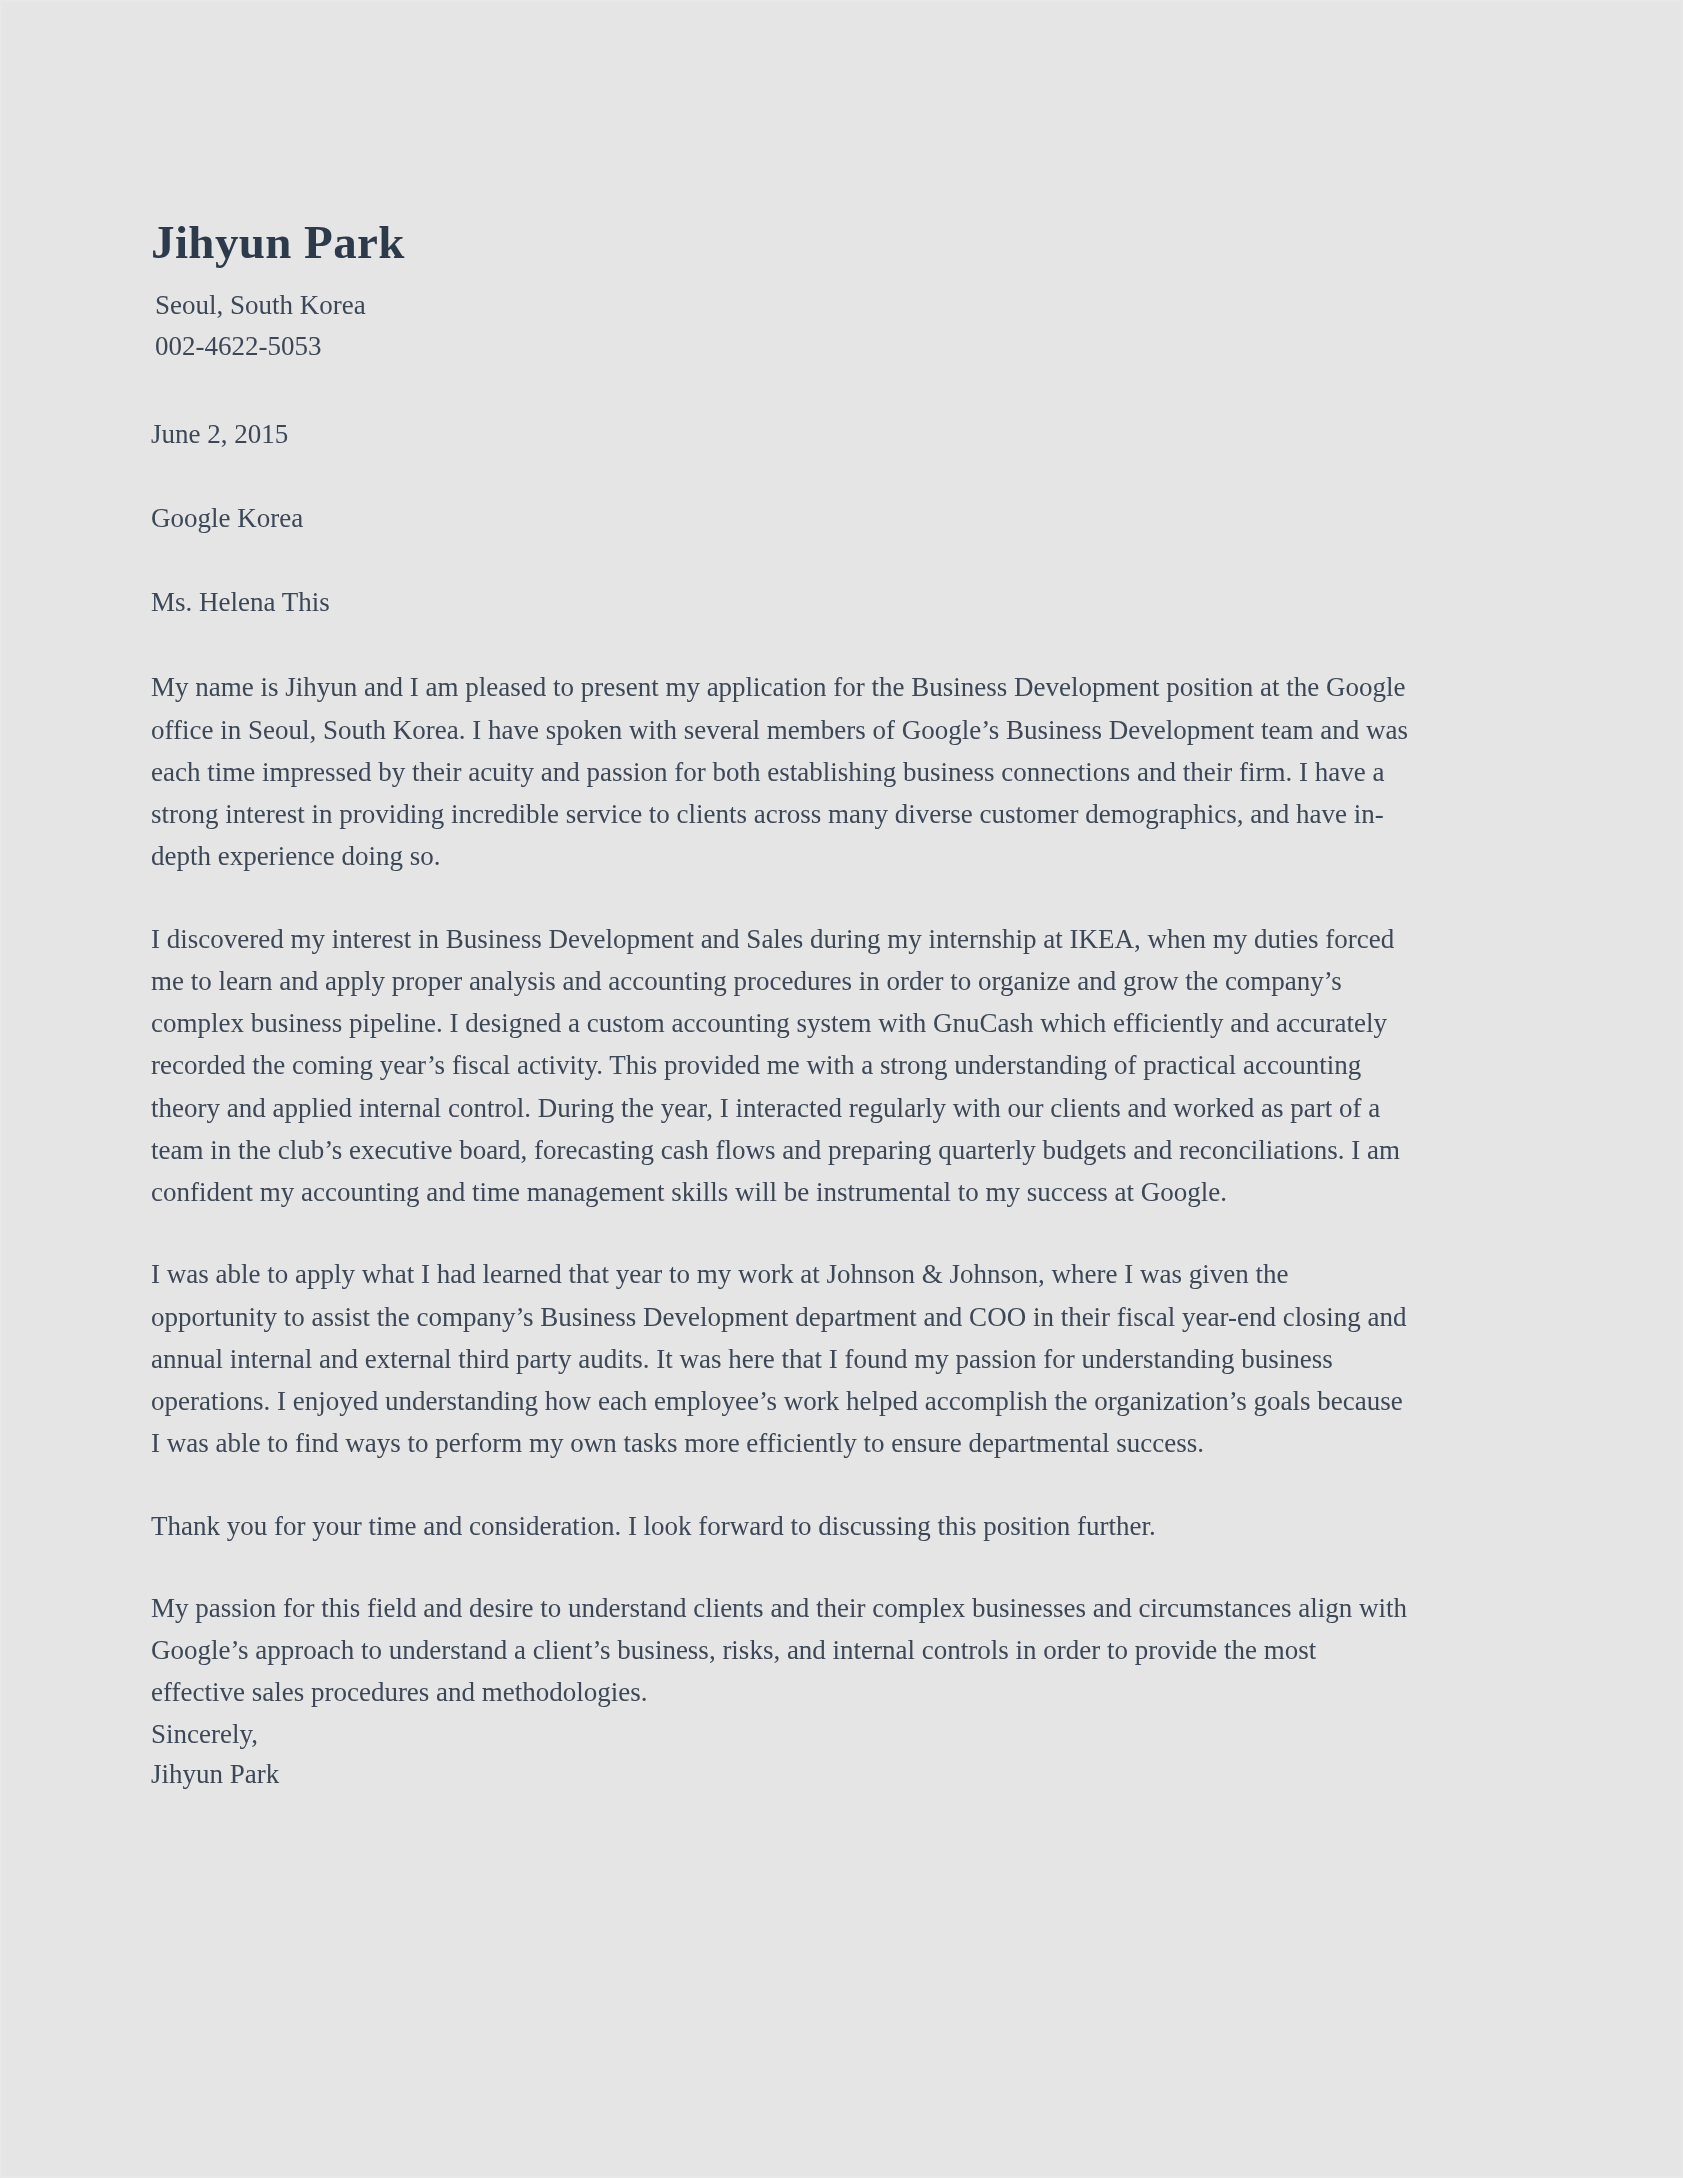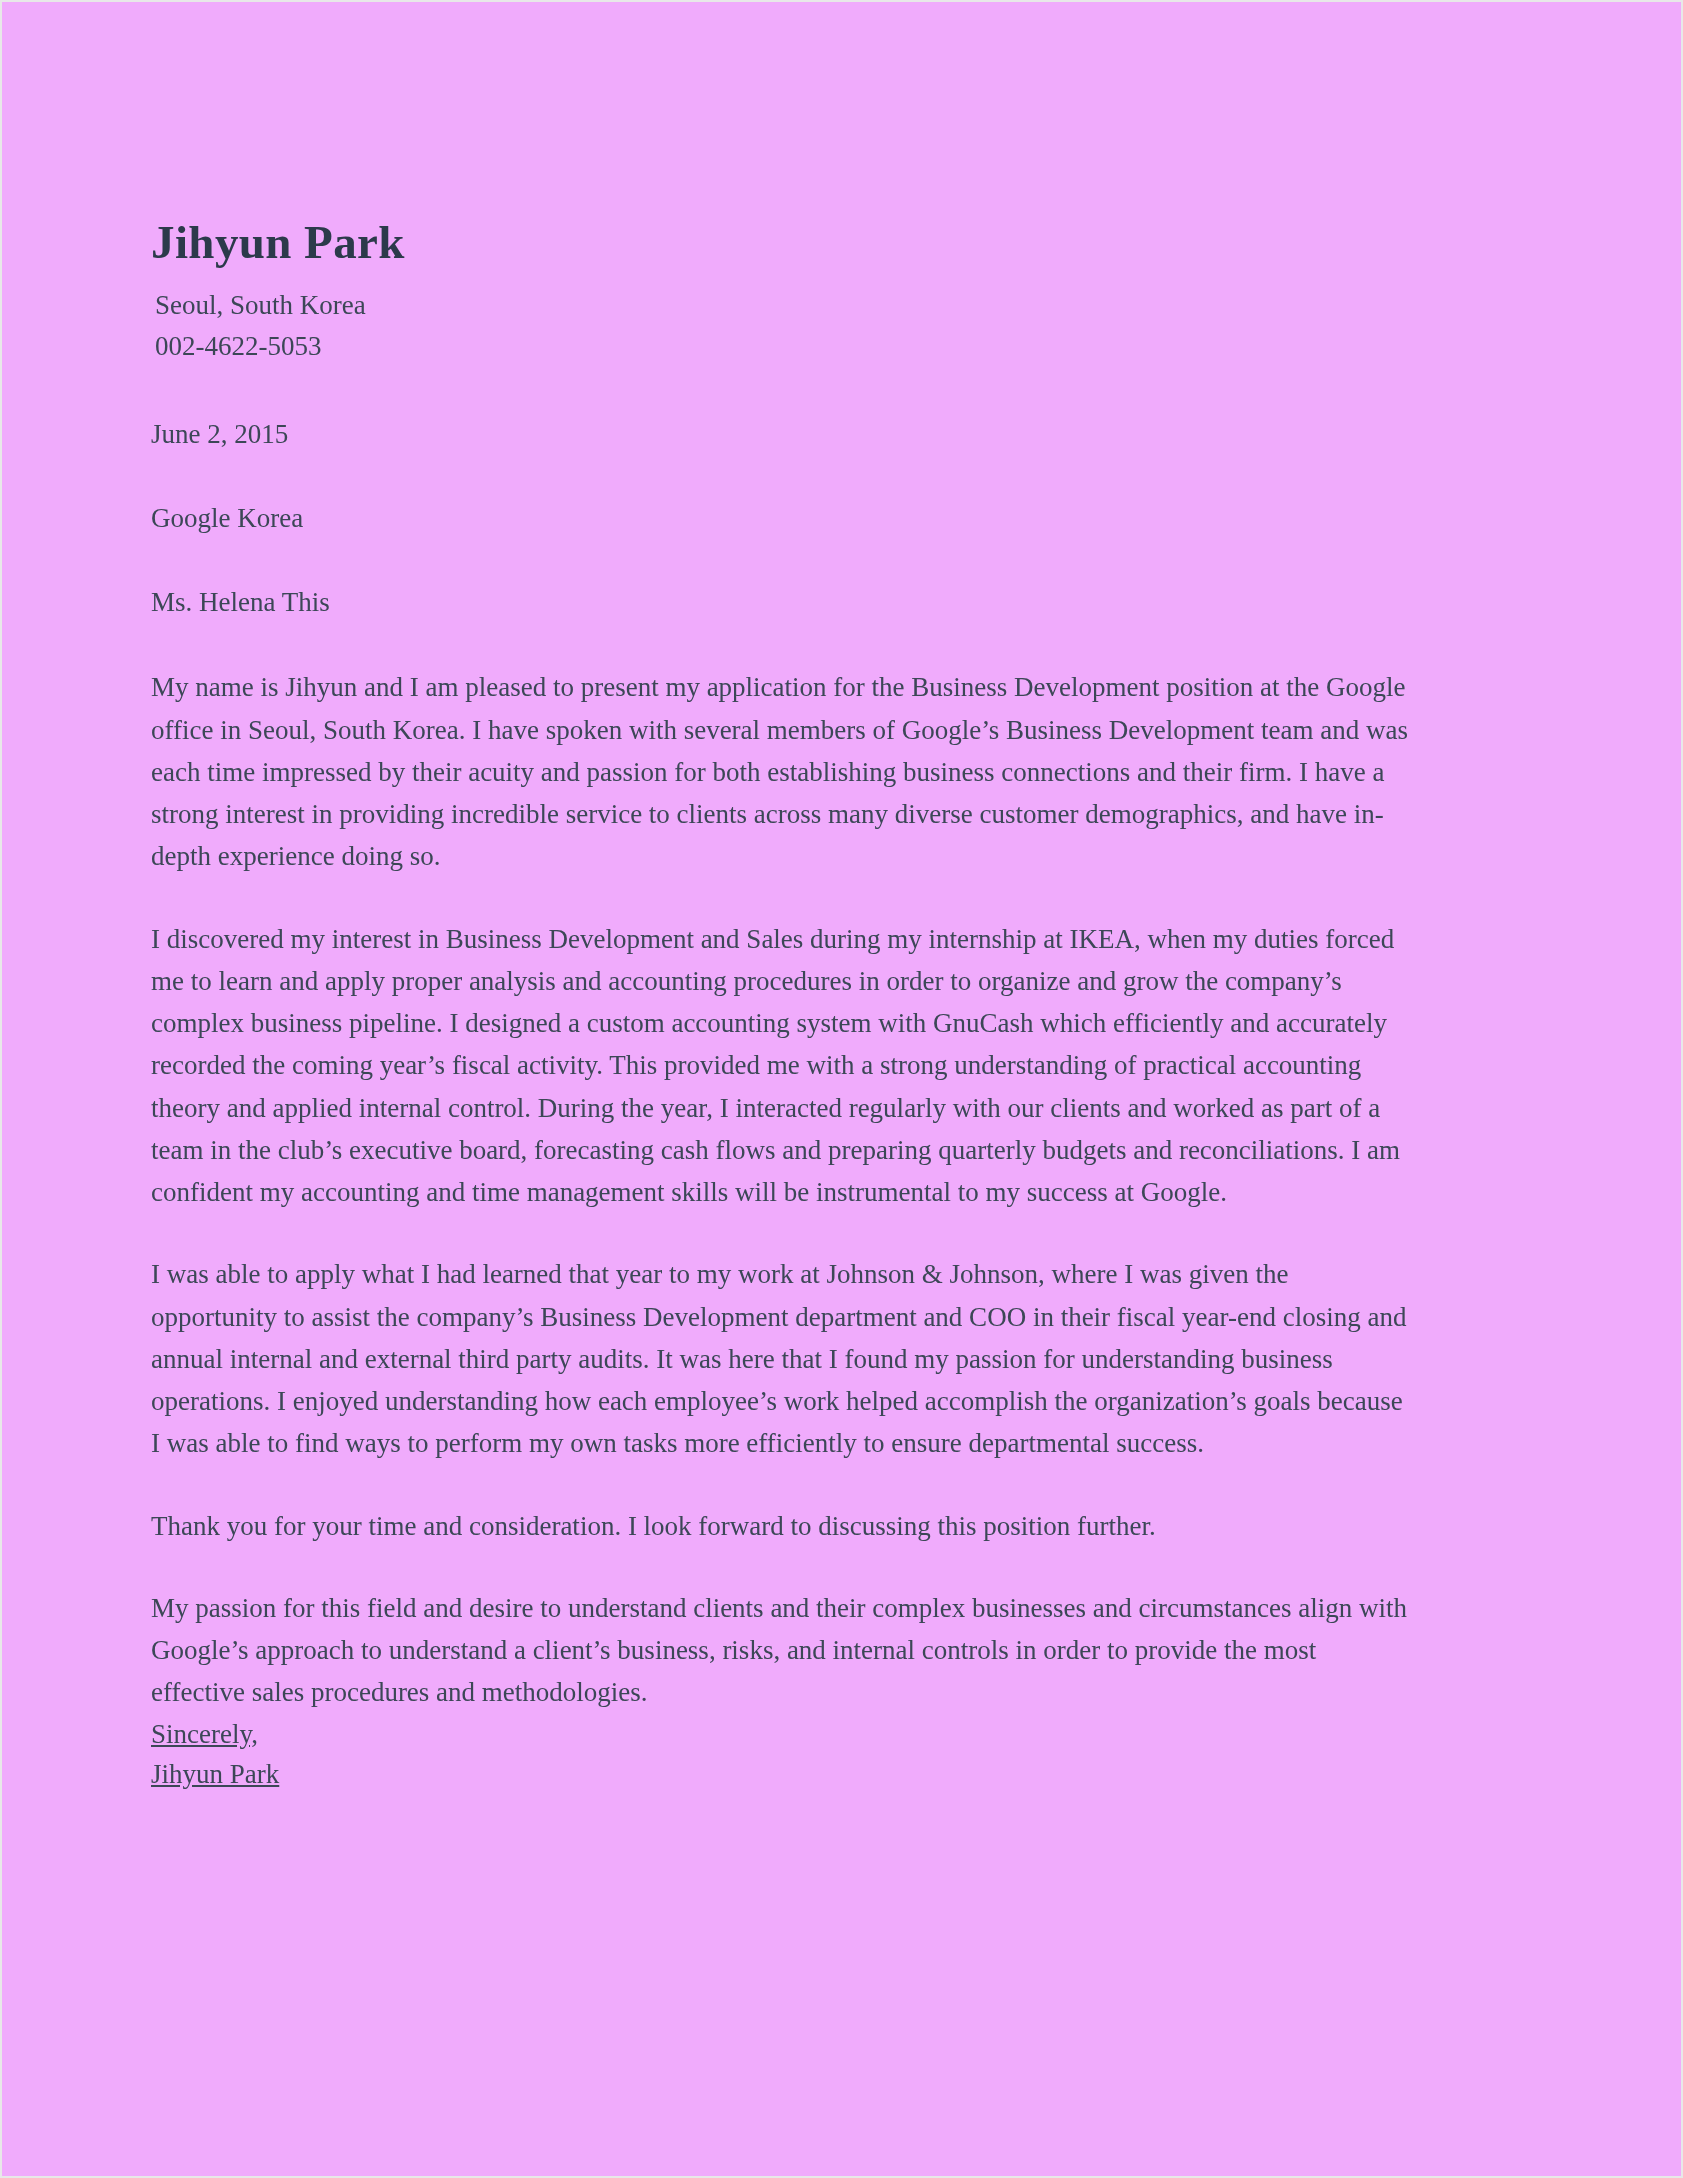--- a/index.html
+++ b/index.html
@@ -13,21 +13,21 @@
     height: 2178px;
     font-family: "Liberation Serif", "DejaVu Serif", serif;
     -webkit-font-smoothing: antialiased;
   }
 
   .page {
     position: relative;
     box-sizing: border-box;
     width: 1683px;
     height: 2178px;
-    background: #f0abfc;
+    background: #e5e5e5;
     border: 2px solid #e8e8e8;
     padding: 216px 149px 0 149px;
   }
 
   
   .sender-name {
     font-size: 47px;
     font-weight: bold;
     color: #2c3a4b;
     letter-spacing: 0.4px;
@@ -75,21 +75,20 @@
   }
 
   .signoff {
     font-size: 27px;
     color: #3c4757;
     line-height: 1.49;
     margin: 0;
   }
   .signoff div {
     white-space: nowrap;
-    text-decoration: underline;
   }
 </style>
 </head>
 <body>
 
 <div class="page">
 
   <div class="header-block">
     <h1 class="sender-name">Jihyun Park</h1>
     <div class="sender-contact">

